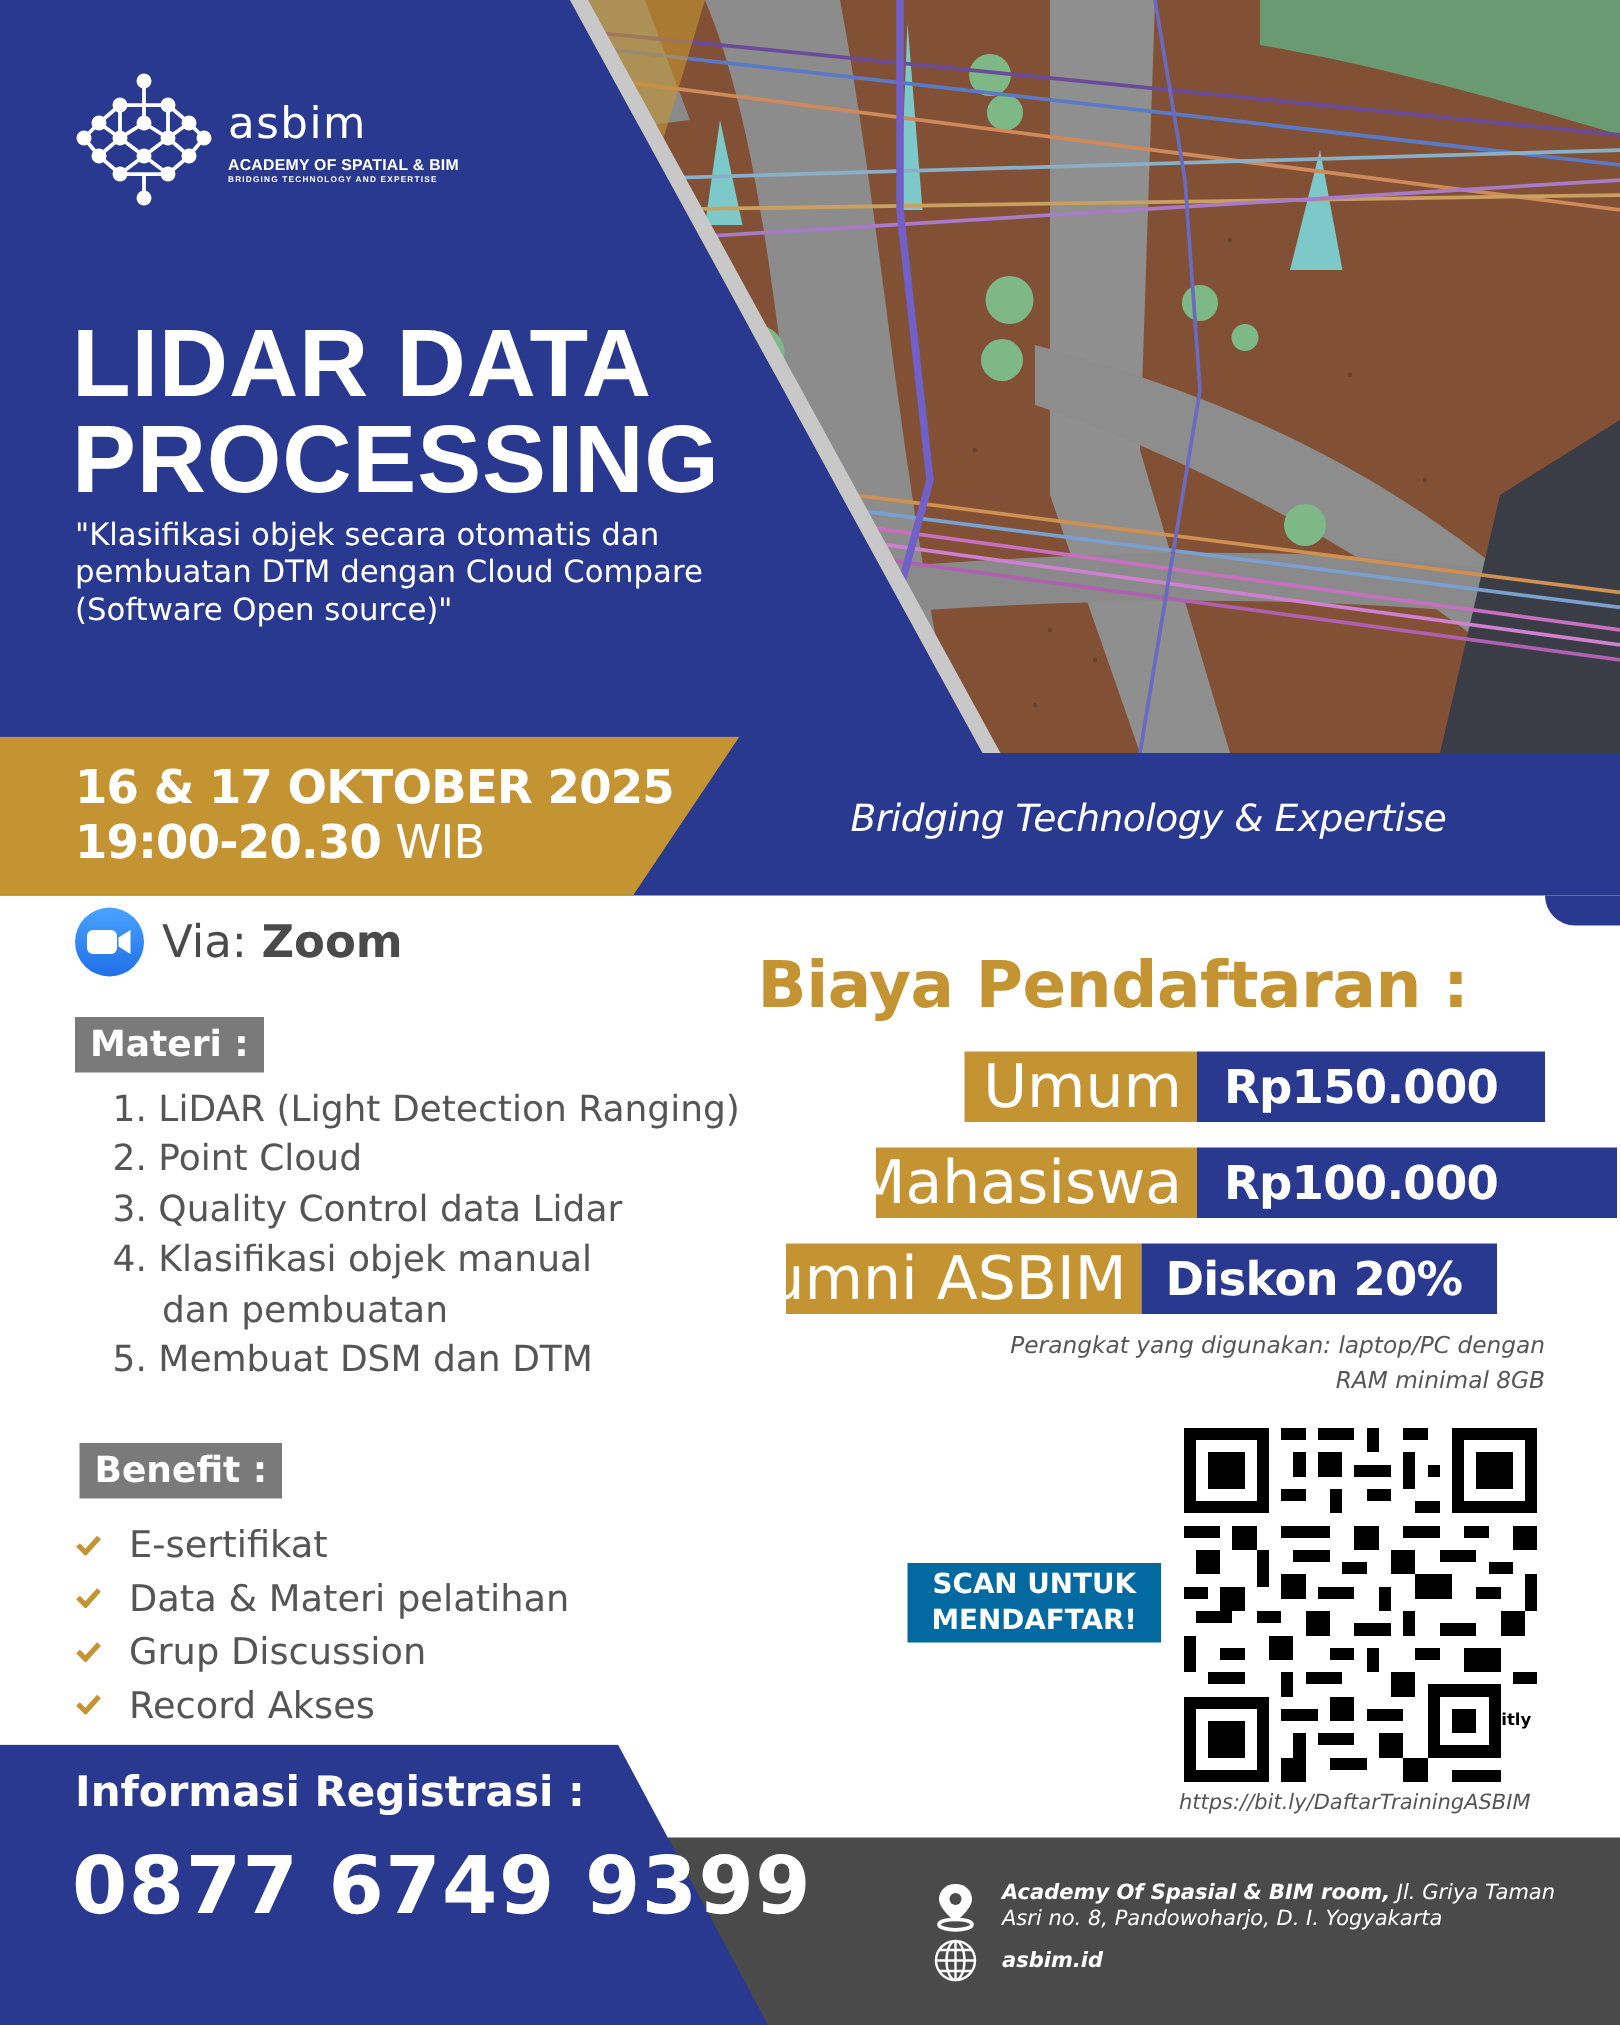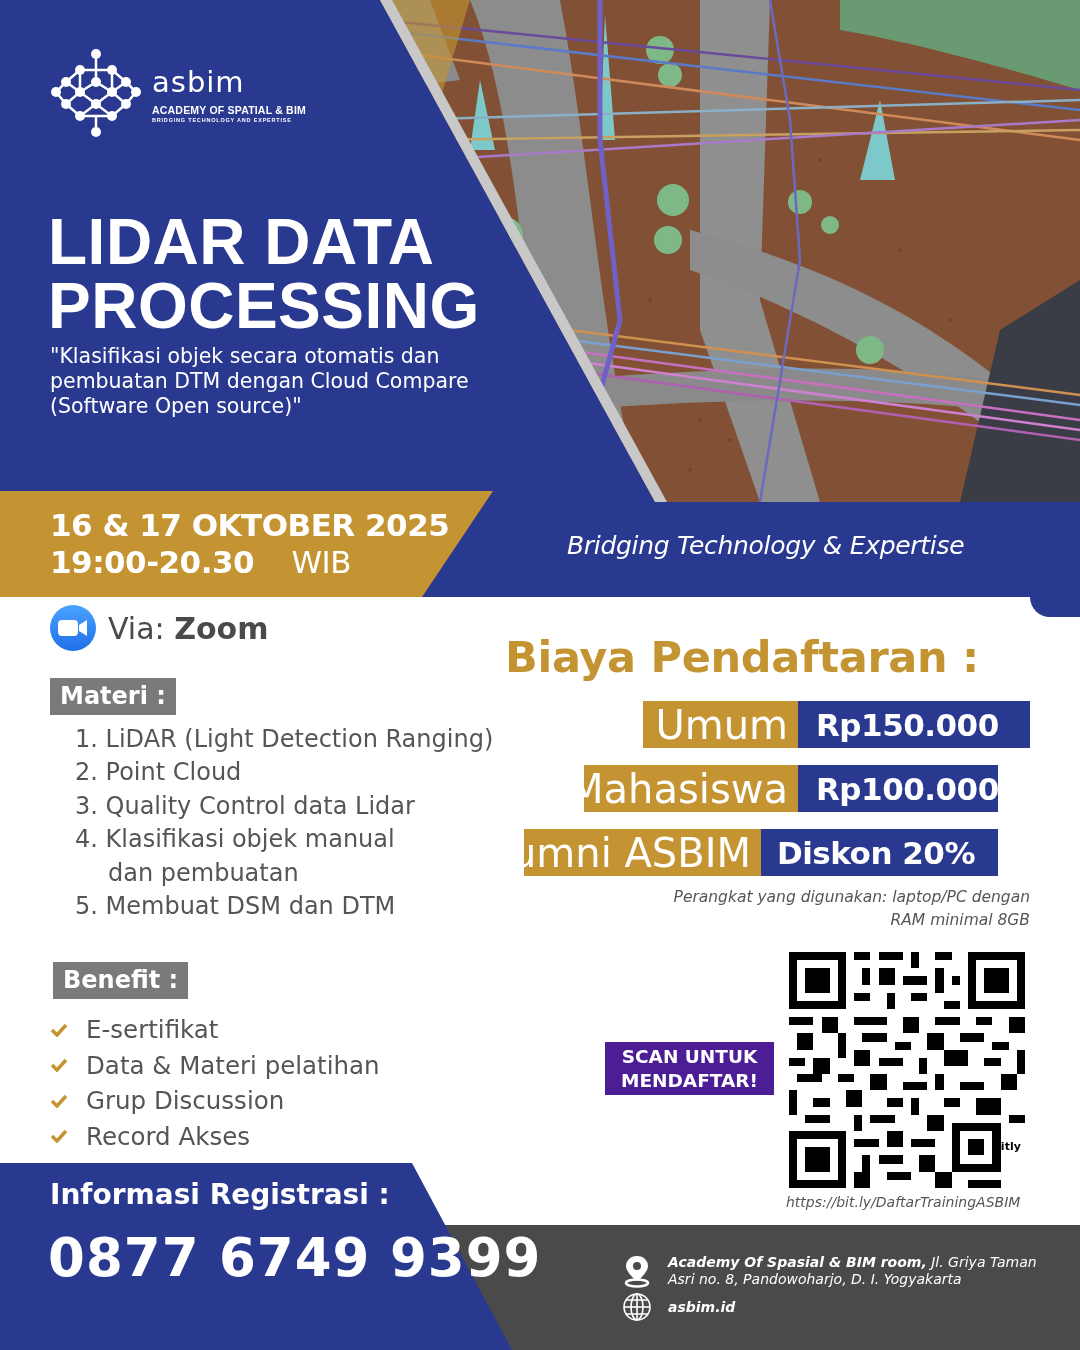--- a/index.html
+++ b/index.html
@@ -26,21 +26,21 @@
     font-weight: bold; font-size: 64px; line-height: 64px; letter-spacing: 0.5px; }
   .subtitle { left: 50px; top: 344px; color: #fff; font-family: "DejaVu Sans", sans-serif;
     font-size: 20.5px; line-height: 25px; width: 520px; }
 
   
   .date-band { left: 0; top: 491px; width: 493px; height: 106px; background: #c49432;
     clip-path: polygon(0 0, 493px 0, 422px 106px, 0 106px); }
   .date-line1 { left: 50px; top: 507px; color: #fff; font-weight: bold; font-size: 31px; line-height: 36px; font-family: "DejaVu Sans", sans-serif; letter-spacing: -0.5px; }
   .date-line2 { left: 50px; top: 544px; color: #fff; font-size: 31px; line-height: 36px; font-family: "DejaVu Sans", sans-serif; letter-spacing: -0.5px; }
   .date-line2 b { font-weight: bold; }
-  .date-line2 span.light { font-weight: normal; margin-left: 28px; }
+  .date-line2 span.light { font-weight: normal; }
 
   .tagline { left: 567px; top: 531px; color: #fff; font-style: italic; font-size: 25px; font-family: "DejaVu Sans", sans-serif; font-weight: normal; letter-spacing: -0.3px; }
 
   
   .via { left: 50px; top: 605px; display: flex; align-items: center; gap: 12px; }
   .zoom-icon { width: 46px; height: 46px; border-radius: 50%; background: linear-gradient(180deg, #4aa3ff, #1f6fe8);
     display: flex; align-items: center; justify-content: center; }
   .via-text { font-family: "DejaVu Sans", sans-serif; font-size: 30px; color: #4a4a4a; }
   .via-text b { font-weight: bold; }
 
@@ -64,29 +64,29 @@
   .price-row { position: absolute; display: flex; height: 47px; }
   .price-label { background: #c49432; color: #fff; font-family: "DejaVu Sans", sans-serif; font-size: 40px;
     display: flex; align-items: center; justify-content: flex-end; padding: 0 10px; white-space: nowrap; }
   .price-value { background: #2a3990; color: #fff; font-family: "DejaVu Sans", sans-serif; font-weight: bold;
     font-size: 31px; display: flex; align-items: center; padding-left: 18px; white-space: nowrap; letter-spacing: -0.5px; }
   .row-umum { left: 643px; top: 701px; }
   .row-umum .price-label { width: 155px; }
   .row-umum .price-value { width: 232px; }
   .row-mhs { left: 584px; top: 765px; }
   .row-mhs .price-label { width: 214px; }
-  .row-mhs .price-value { width: 200px; }
+  .row-mhs .price-value { width: 280px; }
   .row-alumni { left: 524px; top: 829px; }
   .row-alumni .price-label { width: 237px; }
   .row-alumni .price-value { width: 237px; padding-left: 16px; }
 
   .device-note { left: 540px; top: 886px; width: 490px; text-align: right; color: #555; font-style: italic;
     font-family: "DejaVu Sans", sans-serif; font-size: 15.5px; line-height: 23px; }
 
-  .scan-label { left: 605px; top: 1042px; width: 169px; height: 53px; background: #4c1d95; color: #fff;
+  .scan-label { left: 605px; top: 1042px; width: 169px; height: 53px; background: #0369a1; color: #fff;
     font-weight: bold; font-family: "DejaVu Sans", sans-serif; font-size: 18.5px; line-height: 24px; text-align: center; padding-top: 3px; }
 
   .qr { left: 789px; top: 952px; width: 236px; height: 236px; background: #fff; }
   .qr svg { display: block; }
   .bitly { left: 993px; top: 1140px; font-size: 11px; font-weight: bold; color: #000; font-family: "DejaVu Sans", sans-serif; }
   .qr-url { left: 786px; top: 1194px; color: #555; font-style: italic; font-family: "DejaVu Sans", sans-serif; font-size: 14px; }
 
   
   .bottom-gray { left: 0; top: 1225px; width: 1080px; height: 125px; background: #4a4a4a; }
   .bottom-blue { left: 0; top: 1163px; width: 590px; height: 187px; background: #2a3990;

